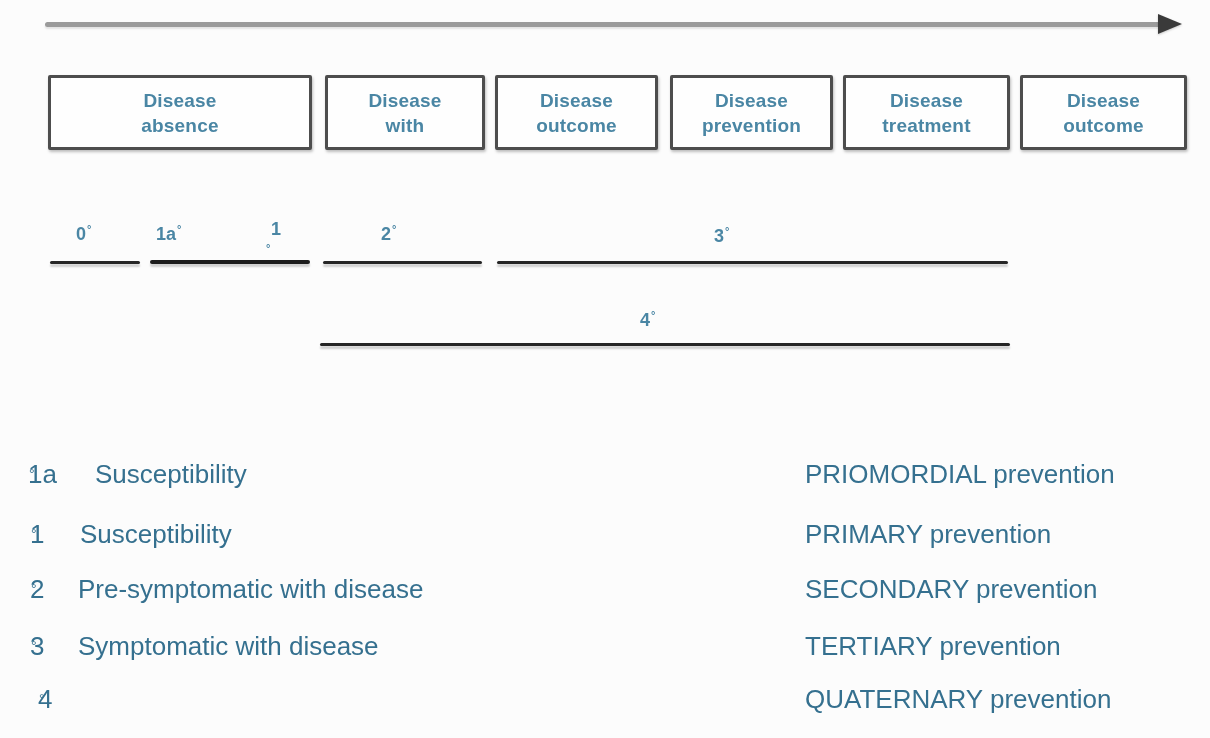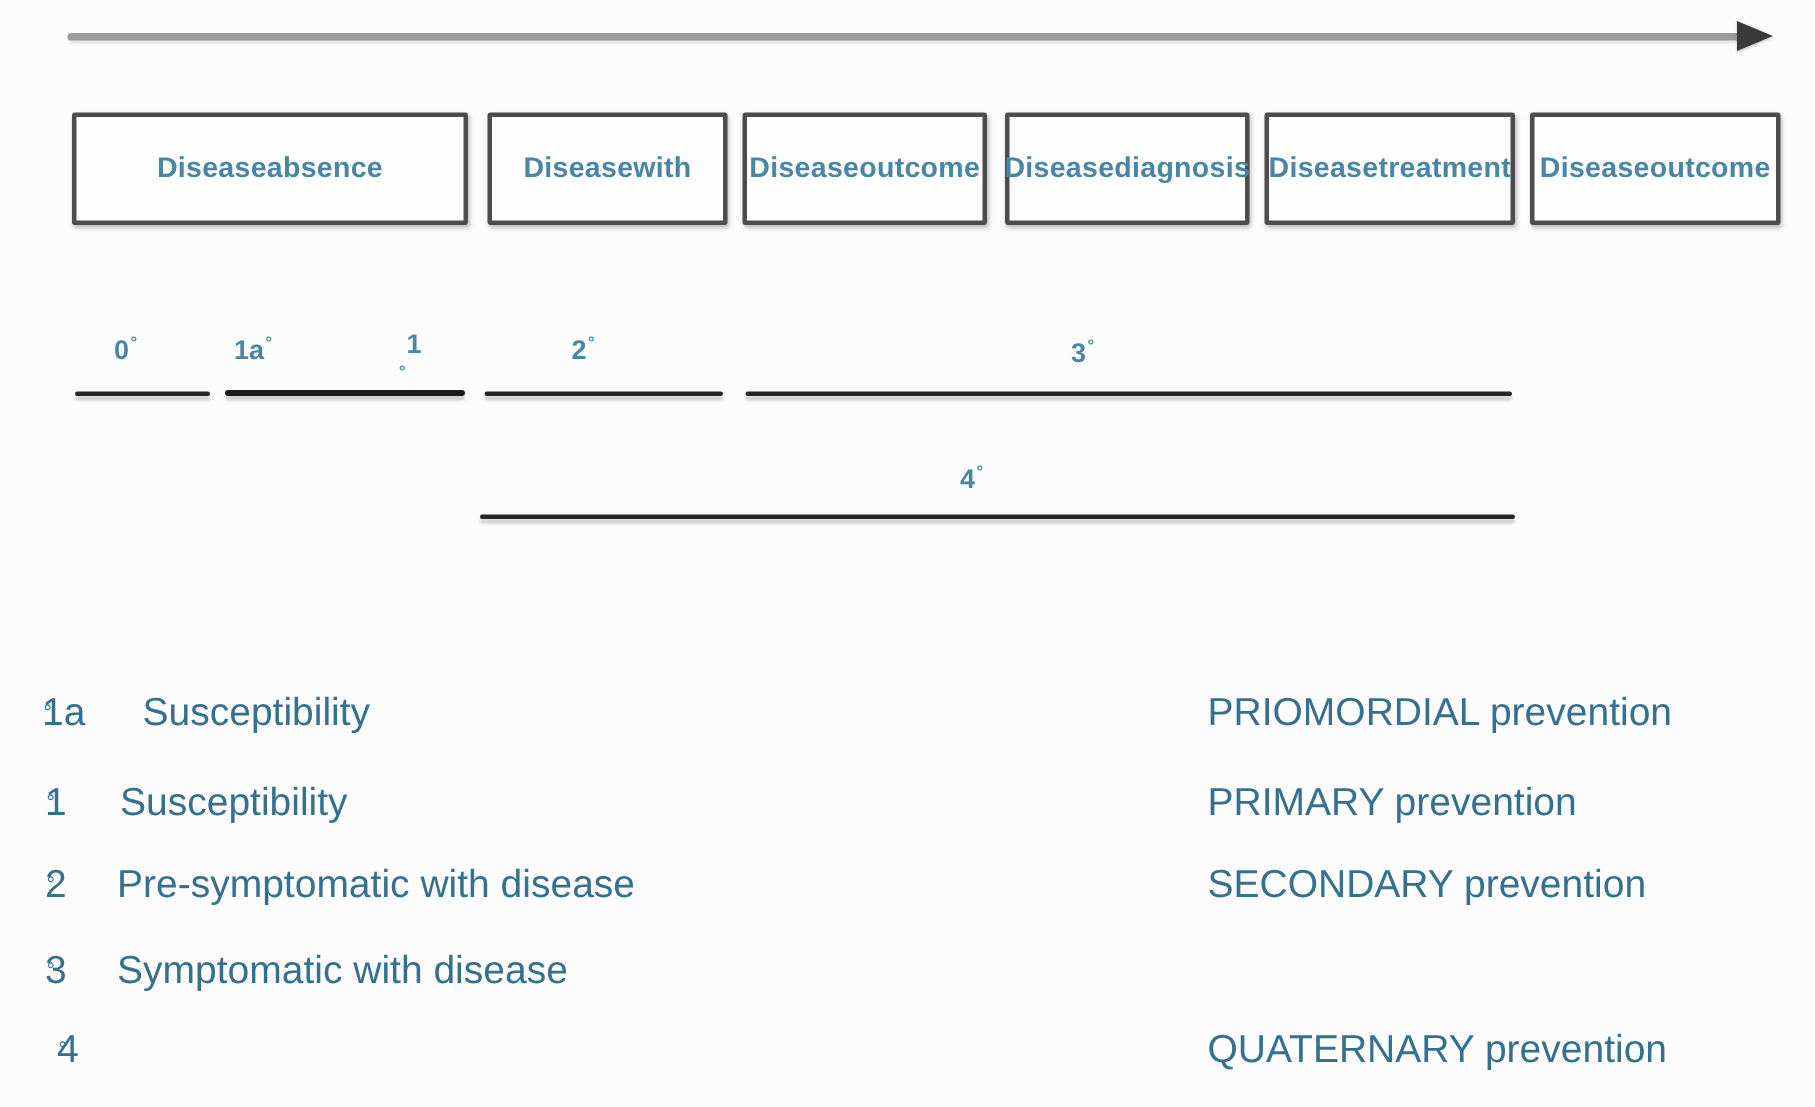--- a/index.html
+++ b/index.html
@@ -43,21 +43,21 @@
   .stage-box {
     position: absolute;
     top: 75px;
     height: 75px;
     box-sizing: border-box;
     background: #fefefe;
     border: 3px solid #4d4d4d;
     border-radius: 2px;
     box-shadow: 1px 2px 3px rgba(0,0,0,0.25);
     display: flex;
-    flex-direction: row;
+    flex-direction: column;
     align-items: center;
     justify-content: center;
     text-align: center;
     color: #4a86a4;
     font-size: 19px;
     line-height: 25px;
     font-weight: 600;
     letter-spacing: 0.2px;
   }
 
@@ -129,21 +129,21 @@
   <div class="stage-box" style="left:325px;width:160px;">
     <span>Disease</span>
     <span>with</span>
   </div>
   <div class="stage-box" style="left:495px;width:163px;">
     <span>Disease</span>
     <span>outcome</span>
   </div>
   <div class="stage-box" style="left:670px;width:163px;">
     <span>Disease</span>
-    <span>diagnosis</span>
+    <span>prevention</span>
   </div>
   <div class="stage-box" style="left:843px;width:167px;">
     <span>Disease</span>
     <span>treatment</span>
   </div>
   <div class="stage-box" style="left:1020px;width:167px;">
     <span>Disease</span>
     <span>outcome</span>
   </div>
 
@@ -184,20 +184,21 @@
       </span>
     <span class="lterm" style="left:78px;">Pre-symptomatic with disease</span>
     <span class="lprev">SECONDARY prevention</span>
   </div>
   <div class="legend-row" style="top:631px;">
     <span class="lnum" style="left:30px;">
         <span>3</span>
         <span class="deg">°</span>
       </span>
     <span class="lterm" style="left:78px;">Symptomatic with disease</span>
+    <span class="lprev">TERTIARY prevention</span>
   </div>
   <div class="legend-row" style="top:684px;">
     <span class="lnum" style="left:38px;">
         <span>4</span>
         <span class="deg">°</span>
       </span>
     <span class="lprev">QUATERNARY prevention</span>
   </div>
 
 </div>

